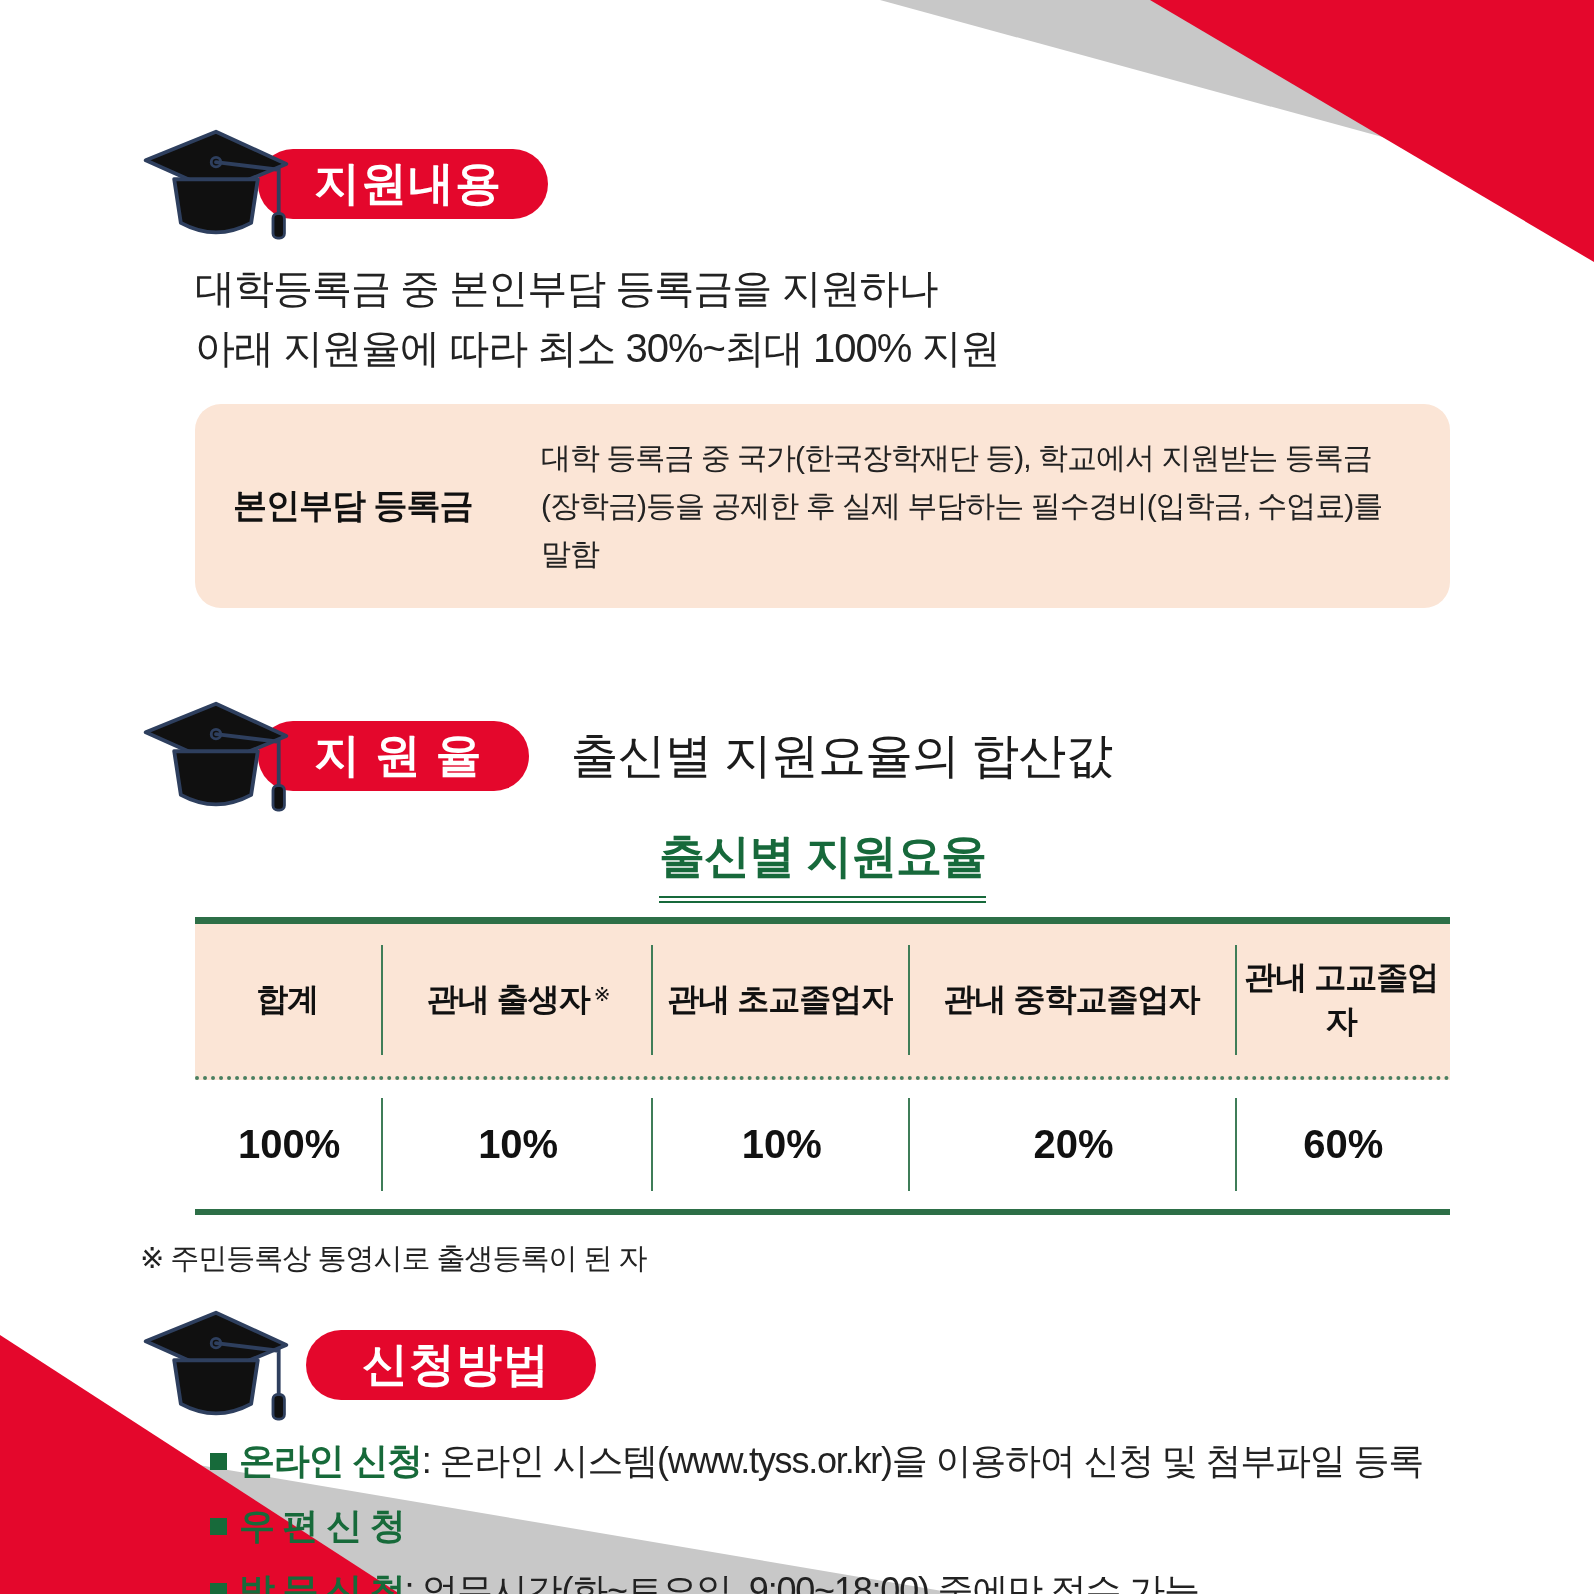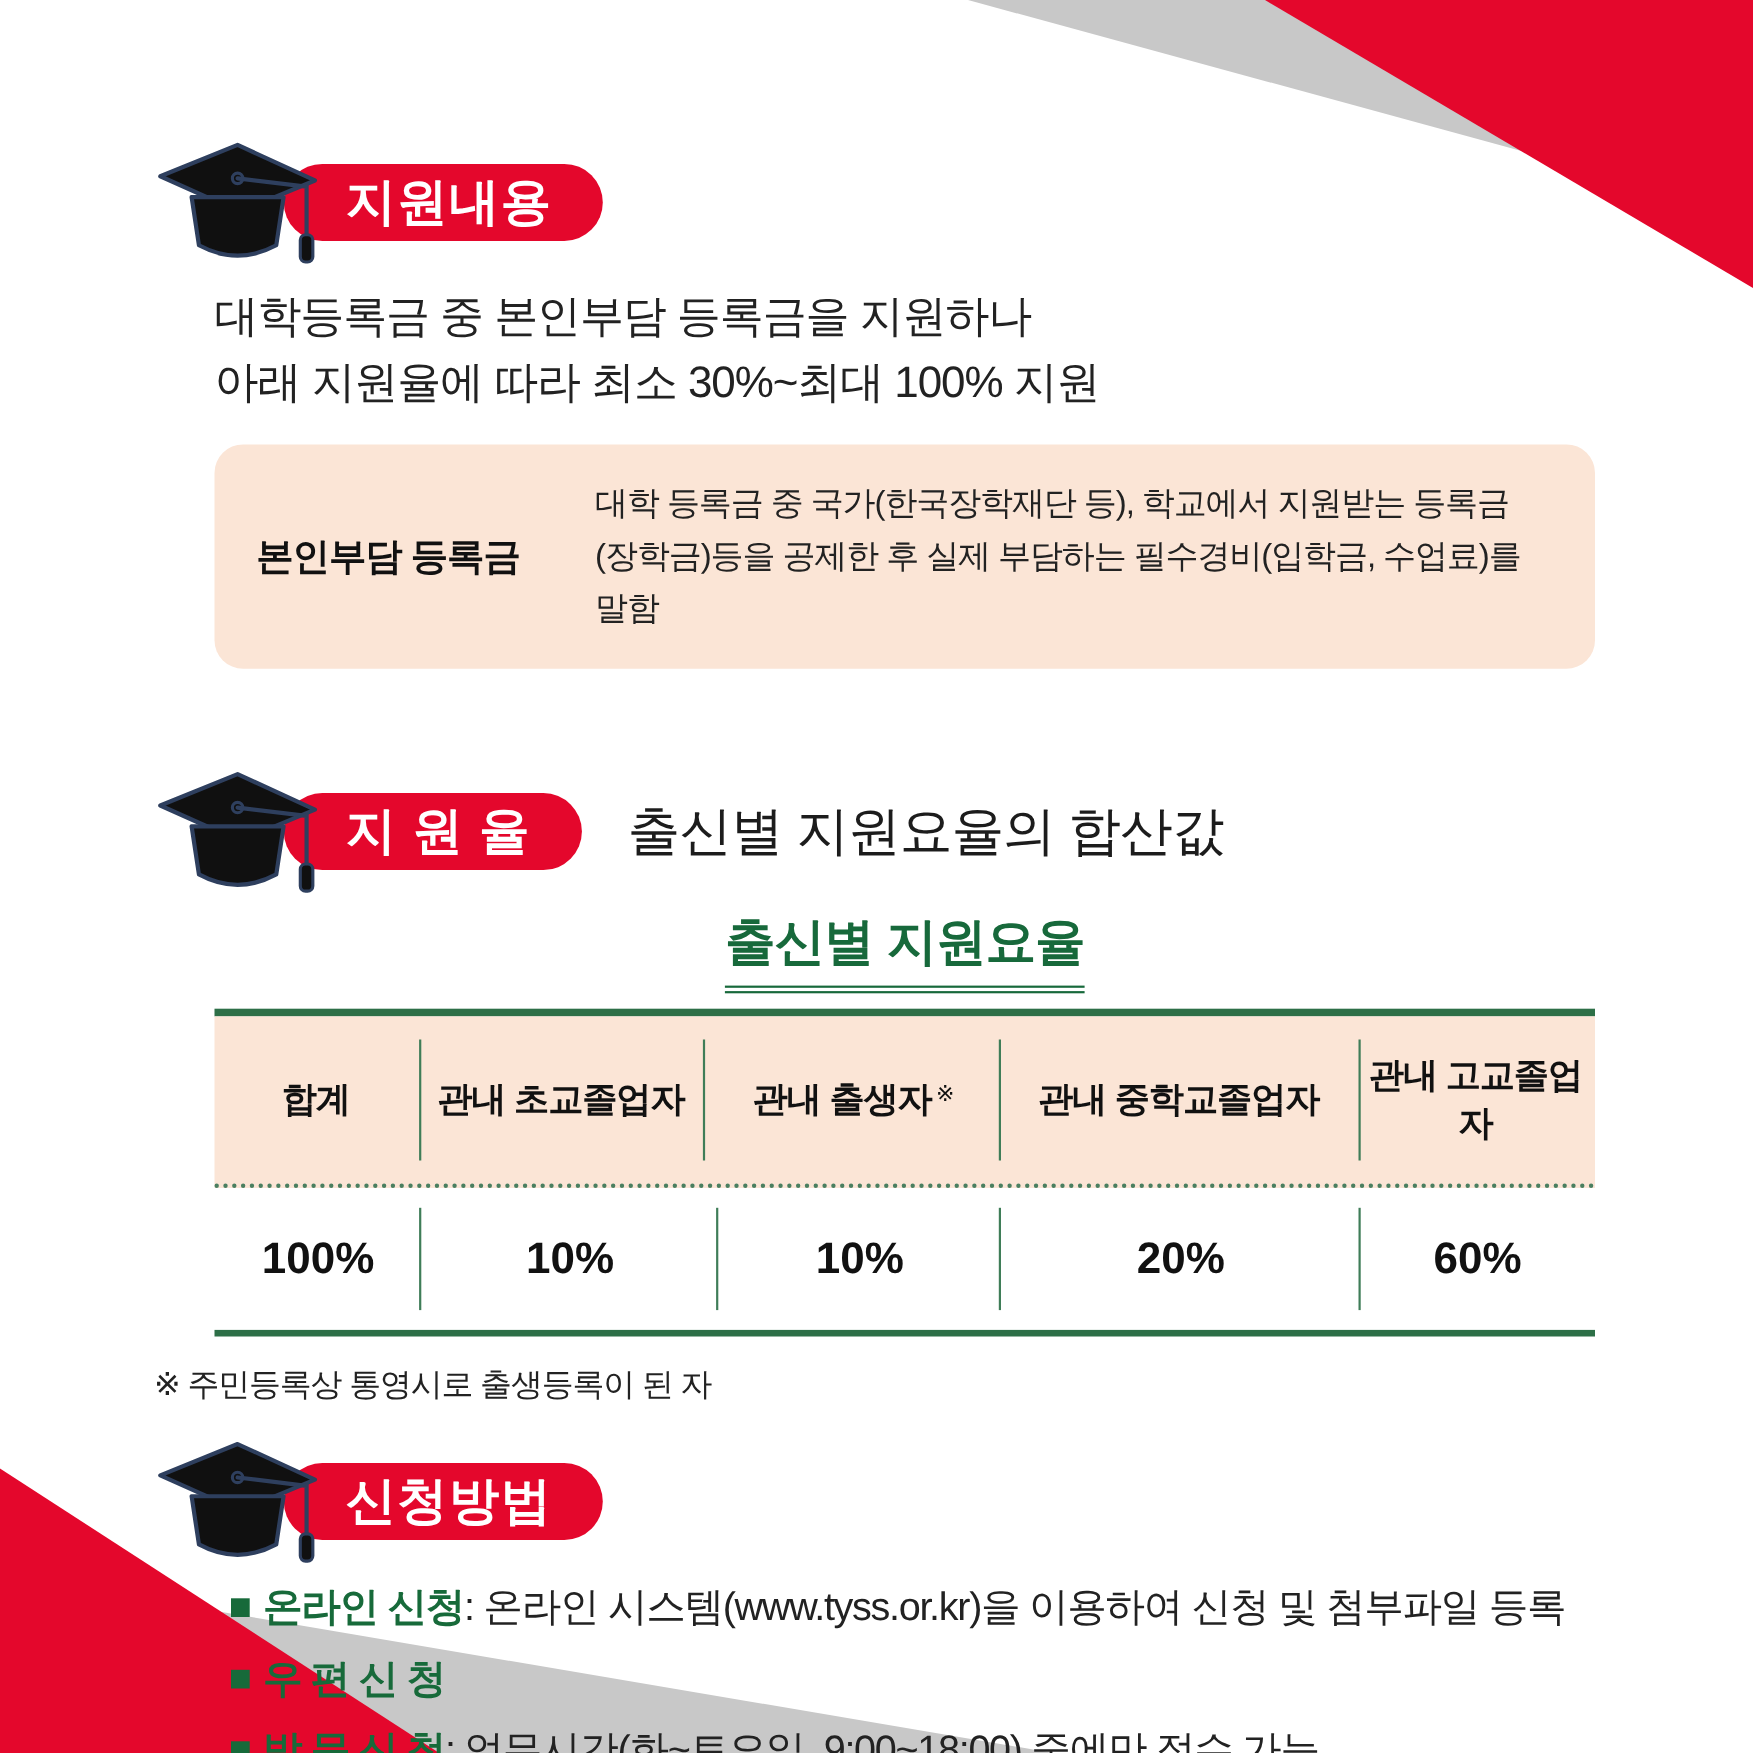--- a/index.html
+++ b/index.html
@@ -44,21 +44,21 @@
   .tbl-row.head .cell{padding:32px 0;font-size:32px;font-weight:bold;letter-spacing:-1px;color:#111;}
   .tbl-row.vals .cell{padding:42px 0;font-size:40px;font-weight:600;color:#111;}
   .cell:not(:last-child)::after{
     content:"";position:absolute;right:0;top:14%;bottom:14%;width:2px;background:#3f7d58;
   }
   .cell sup{font-size:20px;font-weight:normal;margin-left:4px;transform:translateY(-6px);}
   .c0{width:15%;} .c1{width:21.5%;} .c2{width:20.5%;} .c3{width:26%;} .c4{width:17%;}
 
   .footnote{width:1310px;margin-top:24px;text-align:left;font-size:29px;letter-spacing:-1px;color:#222;}
 
-  .sec-apply{margin-top:30px;}
+  .sec-apply{margin-top:30px;gap:48px;}
   .bullets{margin:12px 0 0 70px;}
   .bullet-line{display:flex;align-items:baseline;margin-top:16px;font-size:36px;letter-spacing:-1.2px;white-space:nowrap;}
   .sq{flex:0 0 auto;width:17px;height:17px;background:#176a3a;margin-right:12px;align-self:center;}
   .b-label{color:#176a3a;font-weight:bold;}
   .b-text{color:#222222;}
 </style>
 </head>
 <body>
 
 <div class="canvas">
@@ -113,27 +113,27 @@
       <span class="table-title">출신별 지원요율</span>
     </div>
 
     <div class="rate-table">
       <div class="tbl-topbar"></div>
       <div class="tbl-row head">
         <div class="cell c0">
           <span>합계</span>
             <sup></sup>
         </div>
+        <div class="cell c1">
+          <span>관내 출생자</span>
+            <sup>※</sup>
+        </div>
         <div class="cell c2">
           <span>관내 초교졸업자</span>
             <sup></sup>
-        </div>
-        <div class="cell c1">
-          <span>관내 출생자</span>
-            <sup>※</sup>
         </div>
         <div class="cell c3">
           <span>관내 중학교졸업자</span>
             <sup></sup>
         </div>
         <div class="cell c4">
           <span>관내 고교졸업자</span>
             <sup></sup>
         </div>
       </div>

